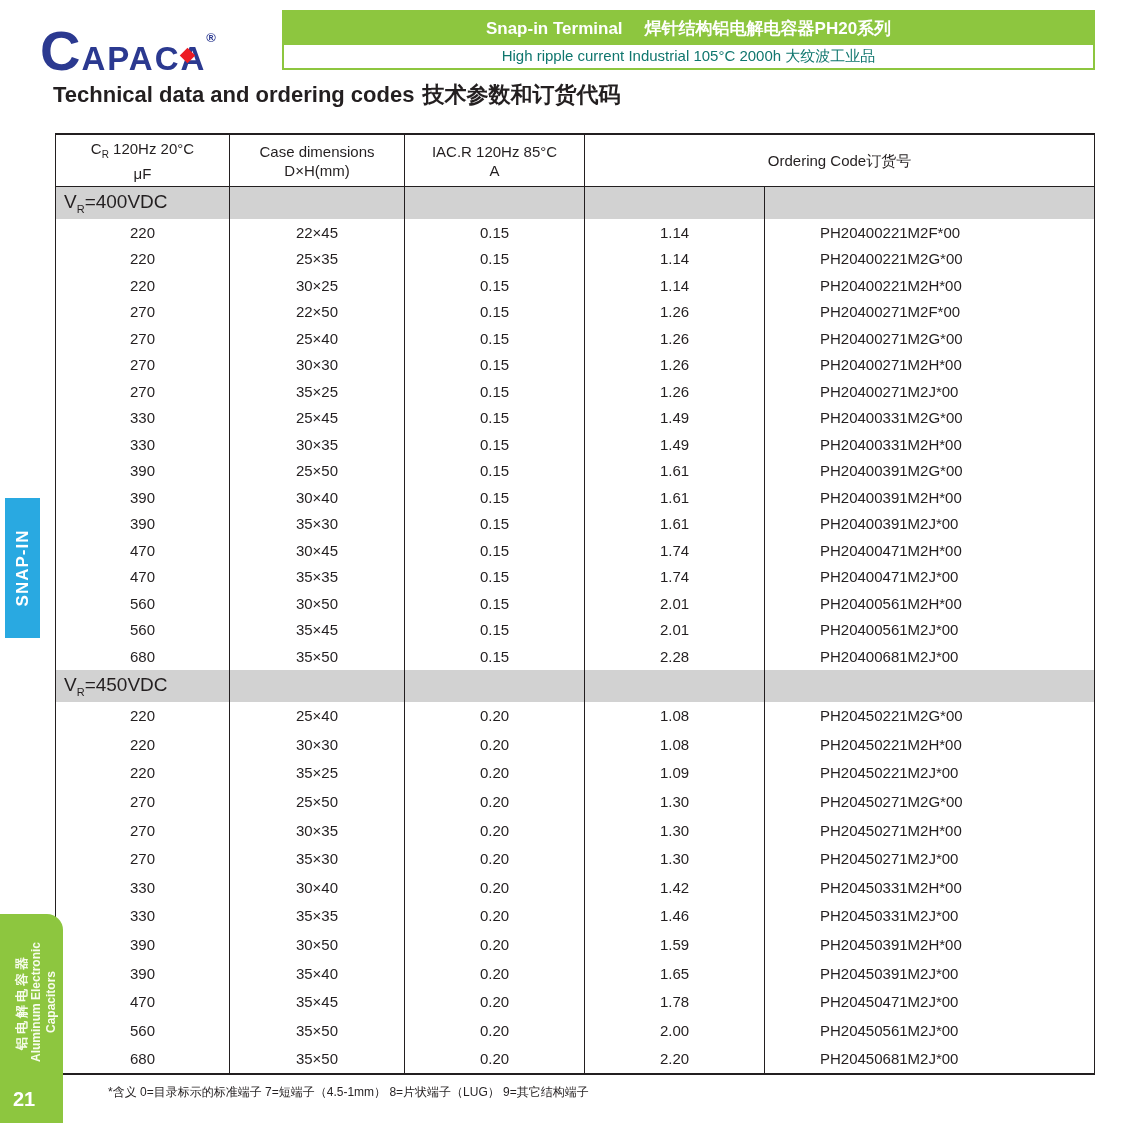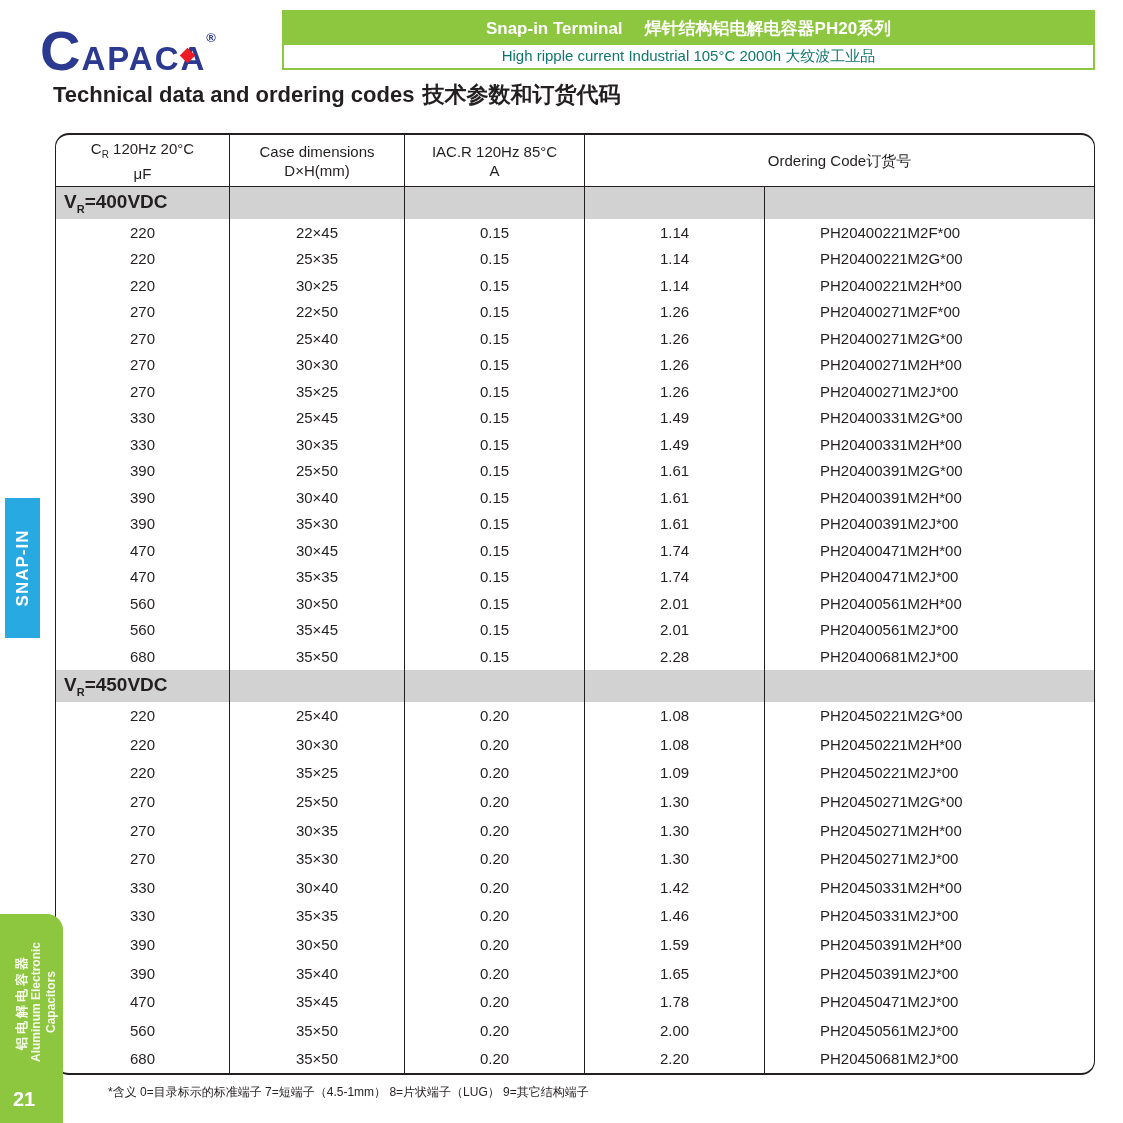--- a/index.html
+++ b/index.html
@@ -26,34 +26,34 @@
   #banner .sub { height:23px; display:flex; align-items:center; justify-content:center;
     font-size:15px; color:#0f766e; white-space:nowrap; }
 
   
   #title { position:absolute; left:53px; top:80px; font-size:22px; font-weight:bold; white-space:nowrap; }
   #title .cn { margin-left:8px; }
 
   
   #cap-table { position:absolute; left:55px; top:133px; width:1040px;
     border-top:2px solid #231F20; border-bottom:2px solid #231F20;
-    border-left:1px solid #231F20; border-right:1px solid #231F20;border-radius:14px; }
+    border-left:1px solid #231F20; border-right:1px solid #231F20; }
   .trow { display:flex; width:100%; }
   .tcell { display:flex; align-items:center; justify-content:center; font-size:15px; }
   .c0 { width:174px; } .c1 { width:175px; } .c2 { width:180px; } .c3 { width:180px; }
   .c4 { flex:1; justify-content:flex-start; padding-left:55px; }
   .c0,.c1,.c2,.c3 { border-right:1px solid #231F20; }
   #hdr-row { height:52px; border-bottom:1px solid #231F20; }
   #hdr-row .tcell { flex-direction:column; justify-content:center; line-height:19px; font-size:15px; }
   #hdr-row .c4 { padding-left:0; justify-content:center; }
   #hdr-row sub { font-size:10px; }
   .band-row { height:32px; }
   .band-row .tcell { background:#D2D2D2; }
   .band-row .c0 { justify-content:flex-start; padding-left:8px; }
-  .band-label { font-size:19px; font-weight:bold; white-space:nowrap; }
+  .band-label { font-size:19px; font-weight:normal; white-space:nowrap; }
   .band-label sub { font-size:11px; }
   .data-row .tcell { white-space:nowrap; }
 
   
   #footnote { position:absolute; left:108px; top:1084px; font-size:12px; white-space:nowrap; }
 
   
   #snap-tab { position:absolute; left:5px; top:498px; width:35px; height:140px; background:#29A9E1; }
   #snap-tab span { position:absolute; left:50%; top:50%;
     transform:translate(-50%,-50%) rotate(-90deg); color:#fff; font-weight:bold;

